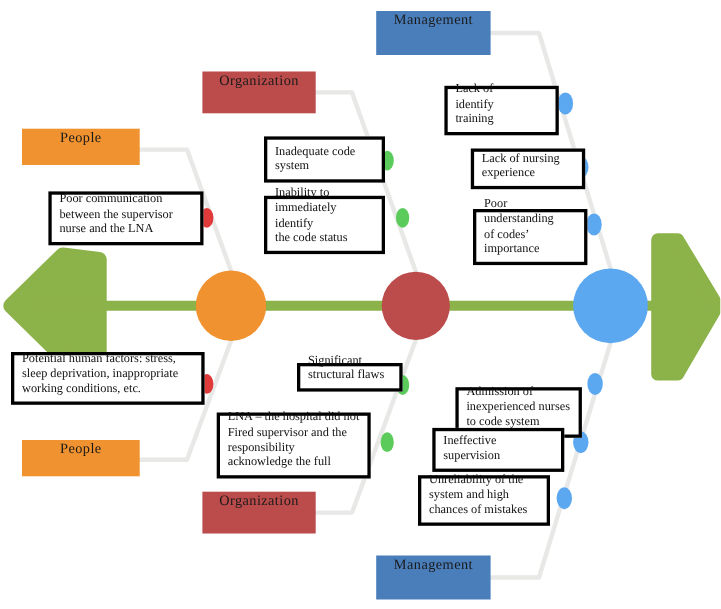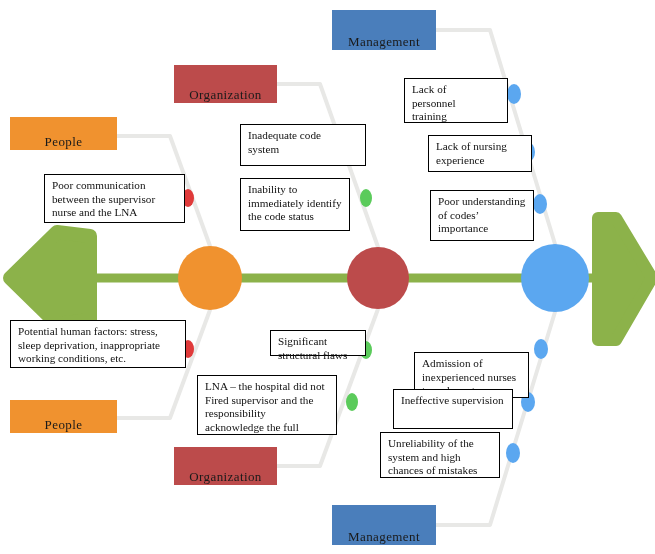--- a/index.html
+++ b/index.html
@@ -19,39 +19,40 @@
     position: absolute;
     left: 0;
     top: 0;
     width: 655px;
     height: 554px;
     pointer-events: none;
   }
   .cat-box {
     position: absolute;
     display: flex;
-    align-items: flex-end;
+    align-items: flex-start;
     justify-content: center;
     color: #1a1a1a;
     font-size: 13px;
     letter-spacing: 0.4px;
     text-align: center;
     box-sizing: border-box;
+    margin-left: 10px;
   }
   .cause-box {
     position: absolute;
     box-sizing: border-box;
-    border: 1px solid #000000;
+    border: 3px solid #000000;
     background: #ffffff;
     color: #111111;
     font-size: 11.2px;
     line-height: 1.22;
     padding: 4px 6px 4px 7px;
     display: flex;
-    align-items: flex-start;
+    align-items: flex-end;
   }
   .cause-box span { display: block; }
 </style>
 </head>
 <body>
 
 <div id="canvas">
 
   <svg class="layer" viewBox="0 0 655 554">
     <g id="connectors-group">
@@ -109,37 +110,37 @@
       </div>
     </div>
   <div id="cause-layer">
       <div class="cause-box" style="left: 44px; top: 174px; width: 141px; height: 49px;">
         <div>
           <span>Poor communication</span>
           <span>between the supervisor</span>
           <span>nurse and the LNA</span>
         </div>
       </div>
-      <div class="cause-box" style="left: 240px; top: 124px; width: 126px; height: 42px;">
+      <div class="cause-box" style="left: 240px; top: 124px; width: 110px; height: 42px;">
         <div>
           <span>Inadequate code</span>
           <span>system</span>
         </div>
       </div>
       <div class="cause-box" style="left: 240px; top: 178px; width: 110px; height: 53px;">
         <div>
           <span>Inability to</span>
           <span>immediately identify</span>
           <span>the code status</span>
         </div>
       </div>
       <div class="cause-box" style="left: 404px; top: 78px; width: 104px; height: 45px;">
         <div>
           <span>Lack of</span>
-          <span>personnel</span>
+          <span>identify</span>
           <span>training</span>
         </div>
       </div>
       <div class="cause-box" style="left: 428px; top: 135px; width: 104px; height: 37px;">
         <div>
           <span>Lack of nursing</span>
           <span>experience</span>
         </div>
       </div>
       <div class="cause-box" style="left: 430px; top: 190px; width: 104px; height: 51px;">

